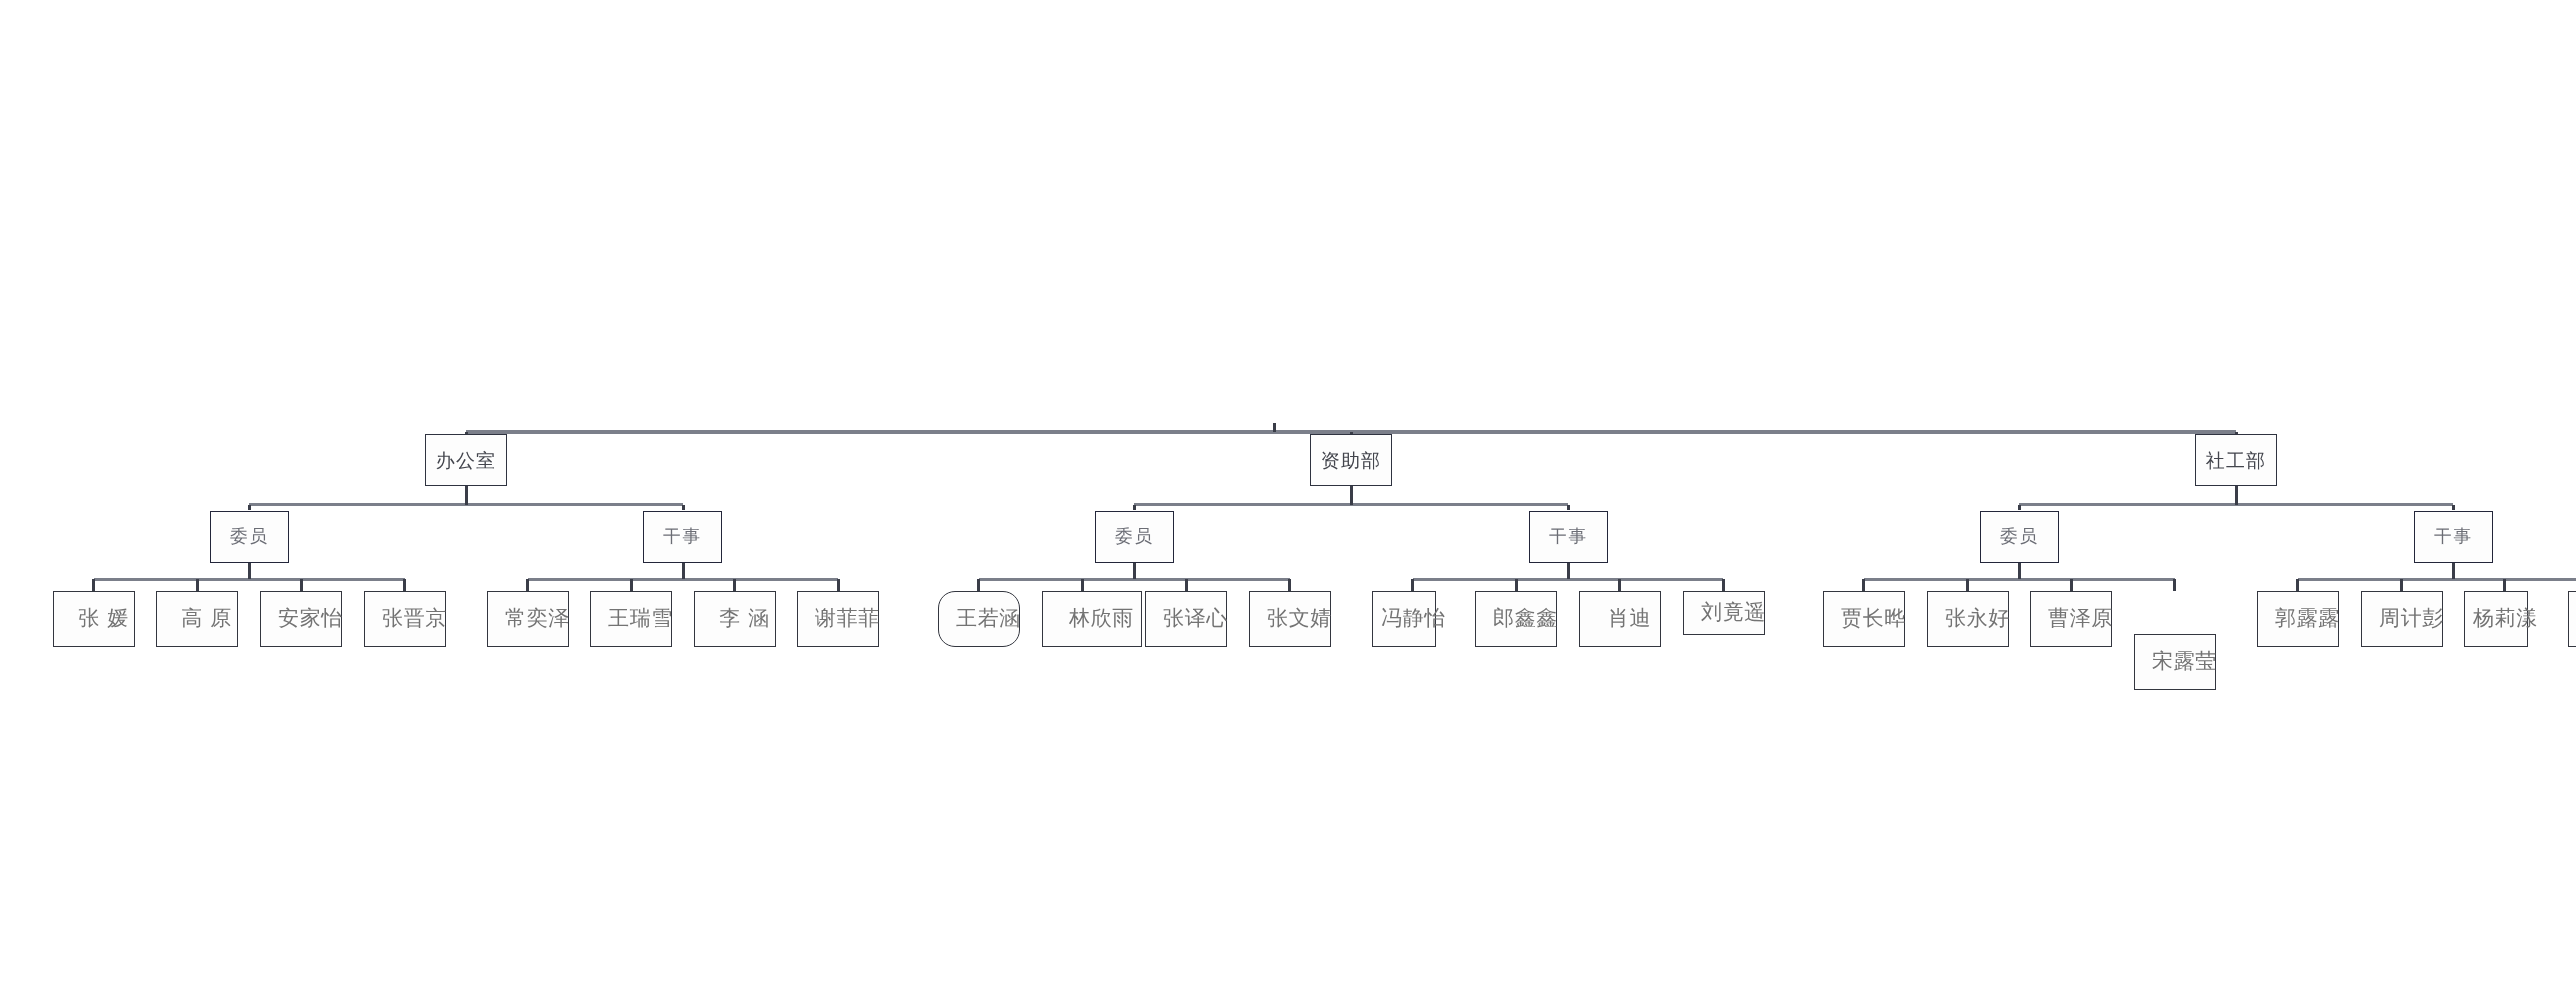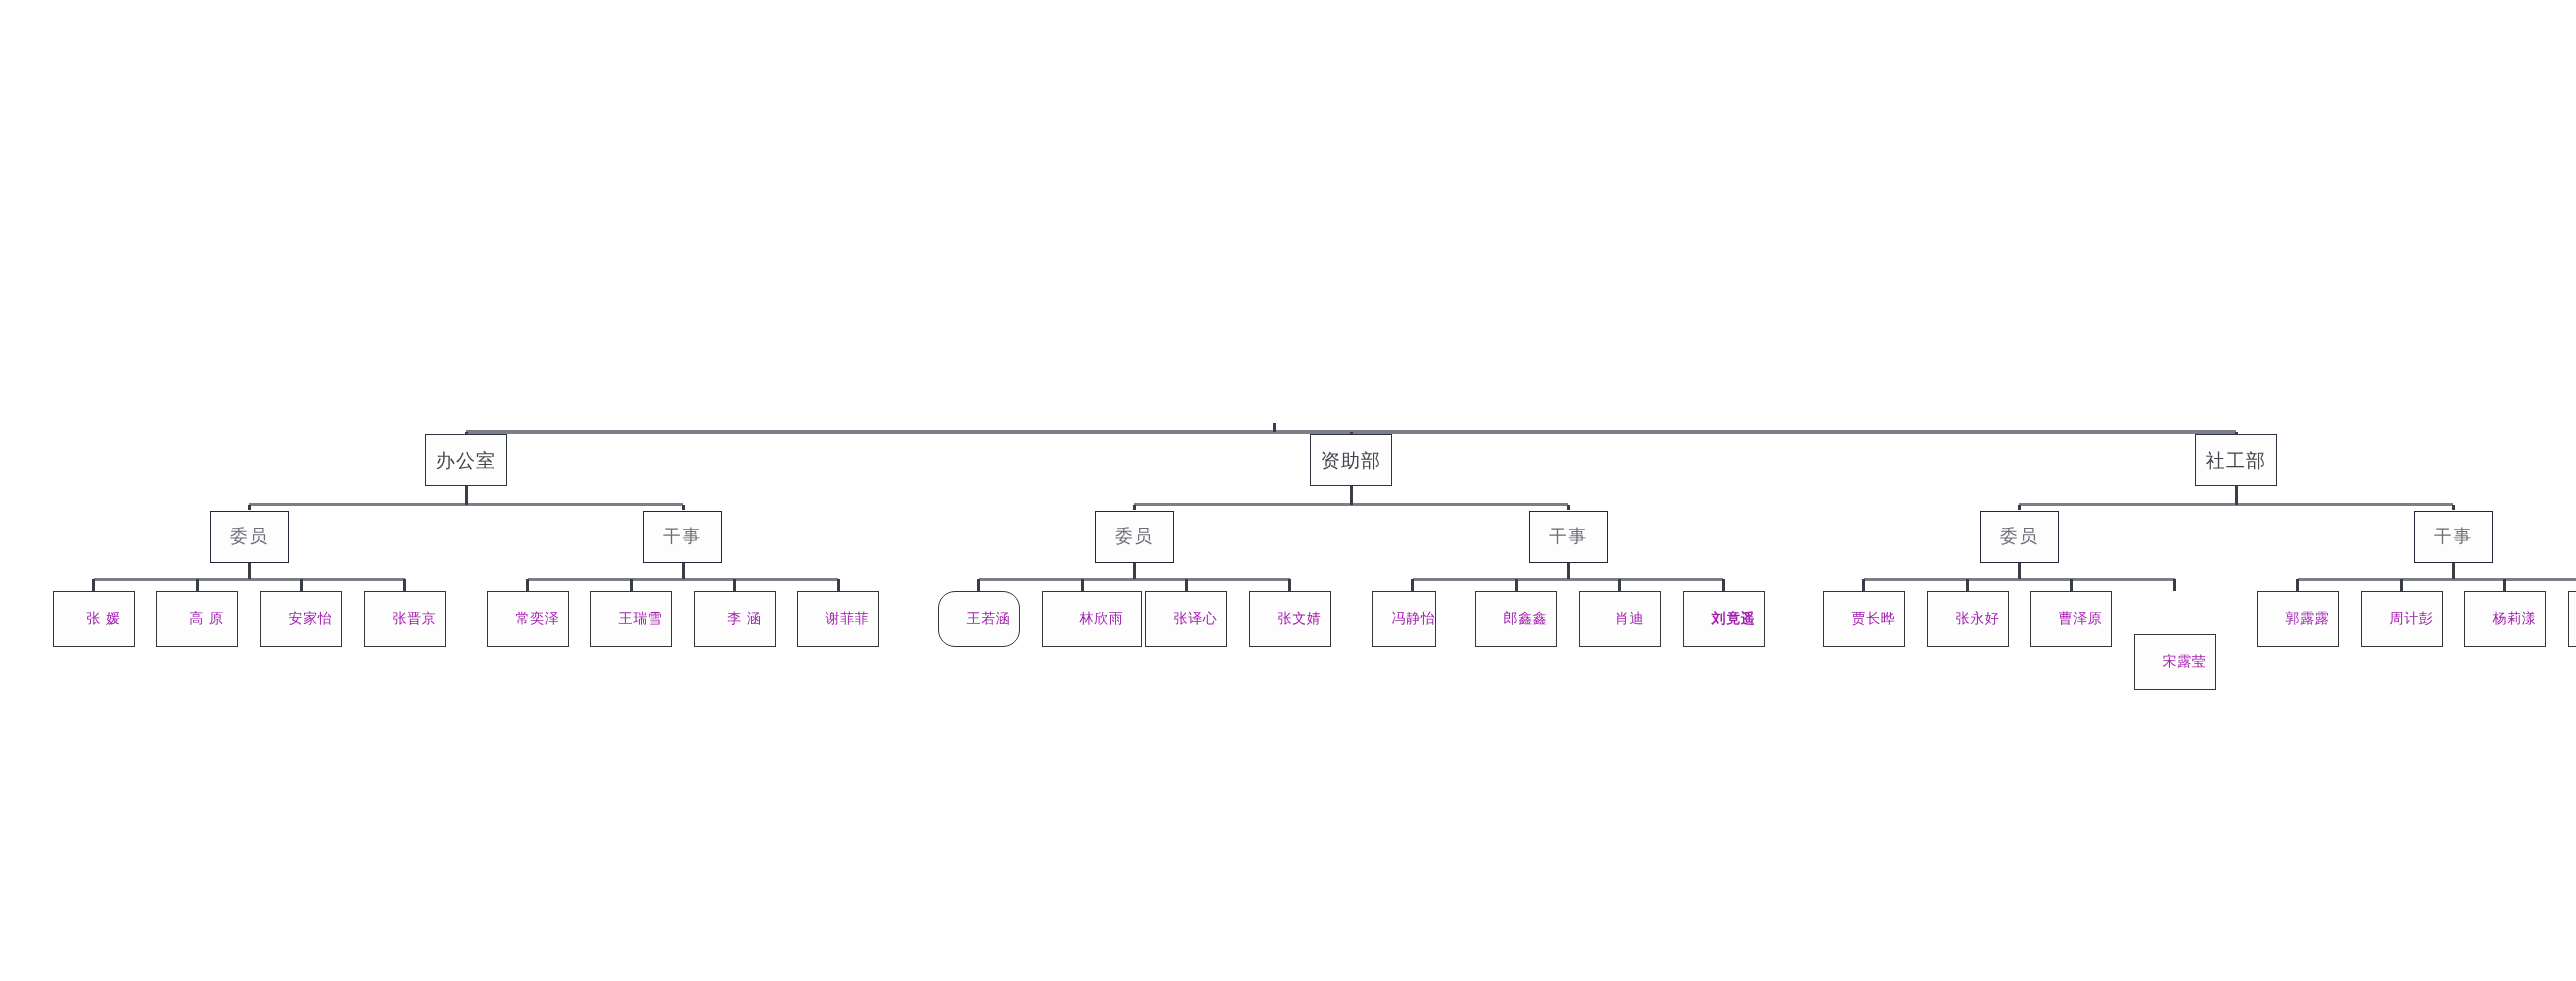--- a/index.html
+++ b/index.html
@@ -54,24 +54,24 @@
     color: #43454d;
     letter-spacing: 1.2px;
   }
   .node-role {
     font-size: 17.6px;
     border-color: #23263a;
     color: #6b6d75;
     letter-spacing: 1.8px;
   }
   .node-leaf {
-    font-size: 14px;
+    font-size: 21px;
     border-width: 1.8px;
     border-color: #33363f;
-    color: #a21caf;
+    color: #737373;
     letter-spacing: 0.6px;
     padding-left: 19px;
   }
 </style>
 </head>
 <body>
 
 <div id="chart-root">
   <svg id="connector-layer" viewBox="0 0 4400 1676" xmlns="http://www.w3.org/2000/svg">
       <line x1="160" y1="990" x2="691" y2="990" stroke="#7b7f8a" stroke-width="6" shape-rendering="crispEdges"></line>
@@ -136,28 +136,28 @@
     <div class="node node-leaf" style="left: 590px; top: 591px; width: 82px; height: 56px;">王瑞雪</div>
     <div class="node node-leaf" style="left: 694px; top: 591px; width: 82px; height: 56px;">李 涵</div>
     <div class="node node-leaf" style="left: 797px; top: 591px; width: 82px; height: 56px;">谢菲菲</div>
     <div class="node node-leaf" style="left: 938px; top: 591px; width: 82px; height: 56px; border-radius: 17px;">王若涵</div>
     <div class="node node-leaf" style="left: 1042px; top: 591px; width: 100px; height: 56px;">林欣雨</div>
     <div class="node node-leaf" style="left: 1145px; top: 591px; width: 82px; height: 56px;">张译心</div>
     <div class="node node-leaf" style="left: 1249px; top: 591px; width: 82px; height: 56px;">张文婧</div>
     <div class="node node-leaf" style="left: 1372px; top: 591px; width: 64px; height: 56px;">冯静怡</div>
     <div class="node node-leaf" style="left: 1475px; top: 591px; width: 82px; height: 56px;">郎鑫鑫</div>
     <div class="node node-leaf" style="left: 1579px; top: 591px; width: 82px; height: 56px;">肖迪</div>
-    <div class="node node-leaf" style="left: 1683px; top: 591px; width: 82px; height: 56px; font-weight: bold;">刘竟遥</div>
+    <div class="node node-leaf" style="left: 1683px; top: 591px; width: 82px; height: 44px;">刘竟遥</div>
     <div class="node node-leaf" style="left: 1823px; top: 591px; width: 82px; height: 56px;">贾长晔</div>
     <div class="node node-leaf" style="left: 1927px; top: 591px; width: 82px; height: 56px;">张永好</div>
     <div class="node node-leaf" style="left: 2030px; top: 591px; width: 82px; height: 56px;">曹泽原</div>
     <div class="node node-leaf" style="left: 2134px; top: 591px; width: 82px; height: 56px; margin-top: 43px;">宋露莹</div>
     <div class="node node-leaf" style="left: 2257px; top: 591px; width: 82px; height: 56px;">郭露露</div>
     <div class="node node-leaf" style="left: 2361px; top: 591px; width: 82px; height: 56px;">周计彭</div>
-    <div class="node node-leaf" style="left: 2464px; top: 591px; width: 82px; height: 56px;">杨莉漾</div>
+    <div class="node node-leaf" style="left: 2464px; top: 591px; width: 64px; height: 56px;">杨莉漾</div>
     <div class="node node-leaf" style="left: 2568px; top: 591px; width: 82px; height: 56px;">常文涵</div>
     <div class="node node-role" style="left: 210px; top: 511px; width: 79px; height: 52px;">委员</div>
     <div class="node node-role" style="left: 643px; top: 511px; width: 79px; height: 52px;">干事</div>
     <div class="node node-dept" style="left: 425px; top: 434px; width: 82px; height: 52px;">办公室</div>
     <div class="node node-role" style="left: 1095px; top: 511px; width: 79px; height: 52px;">委员</div>
     <div class="node node-role" style="left: 1529px; top: 511px; width: 79px; height: 52px;">干事</div>
     <div class="node node-dept" style="left: 1310px; top: 434px; width: 82px; height: 52px;">资助部</div>
     <div class="node node-role" style="left: 1980px; top: 511px; width: 79px; height: 52px;">委员</div>
     <div class="node node-role" style="left: 2414px; top: 511px; width: 79px; height: 52px;">干事</div>
     <div class="node node-dept" style="left: 2195px; top: 434px; width: 82px; height: 52px;">社工部</div>

